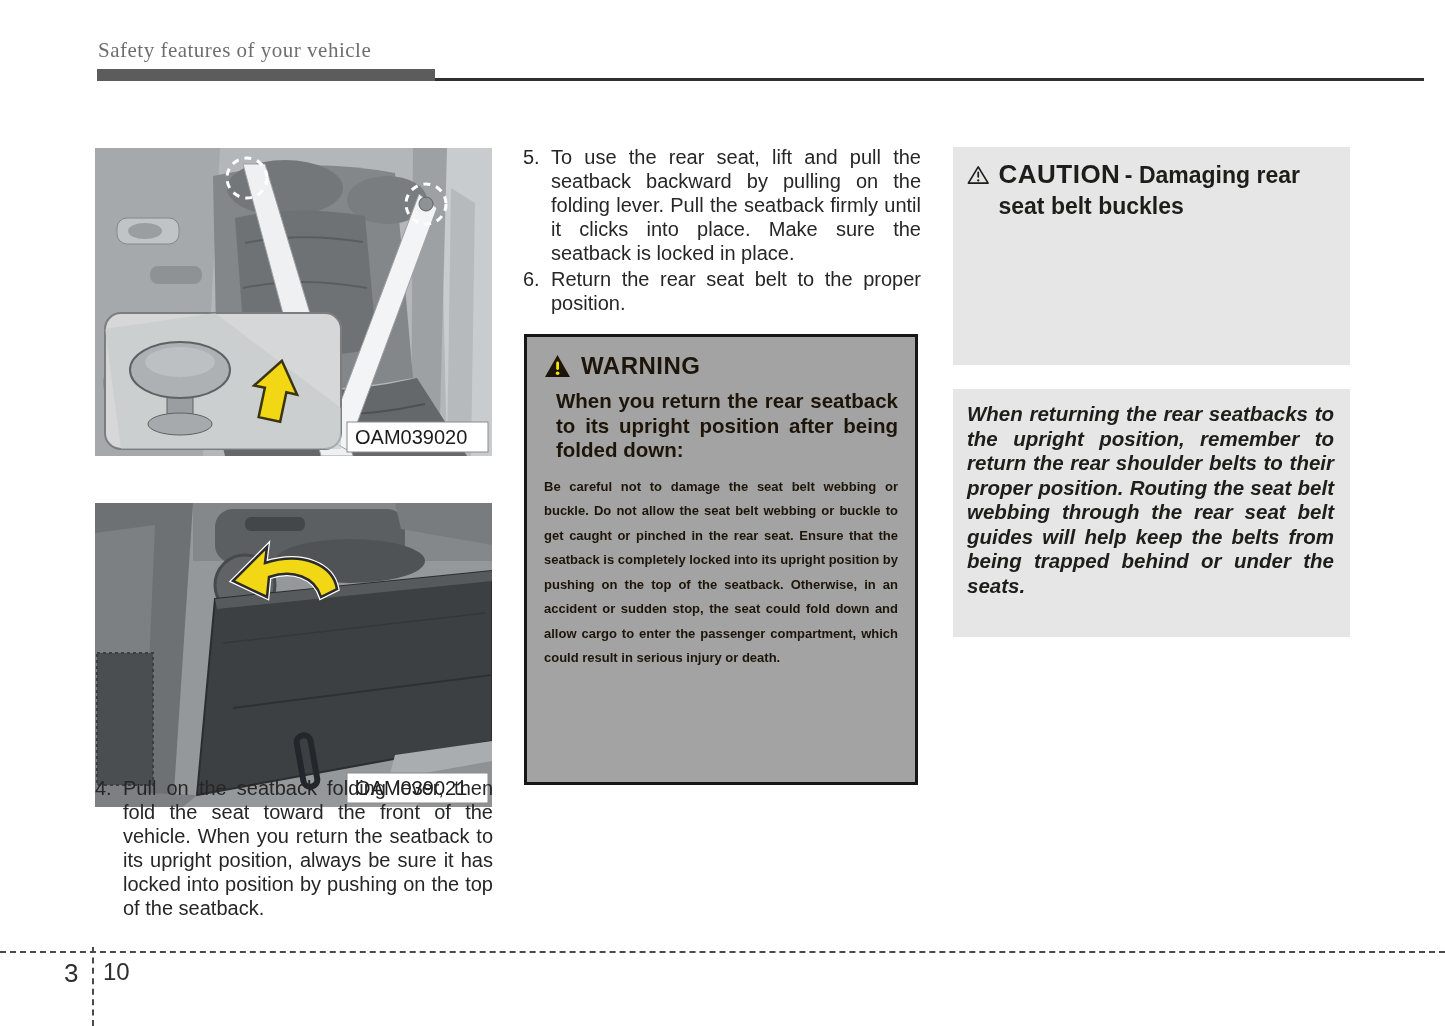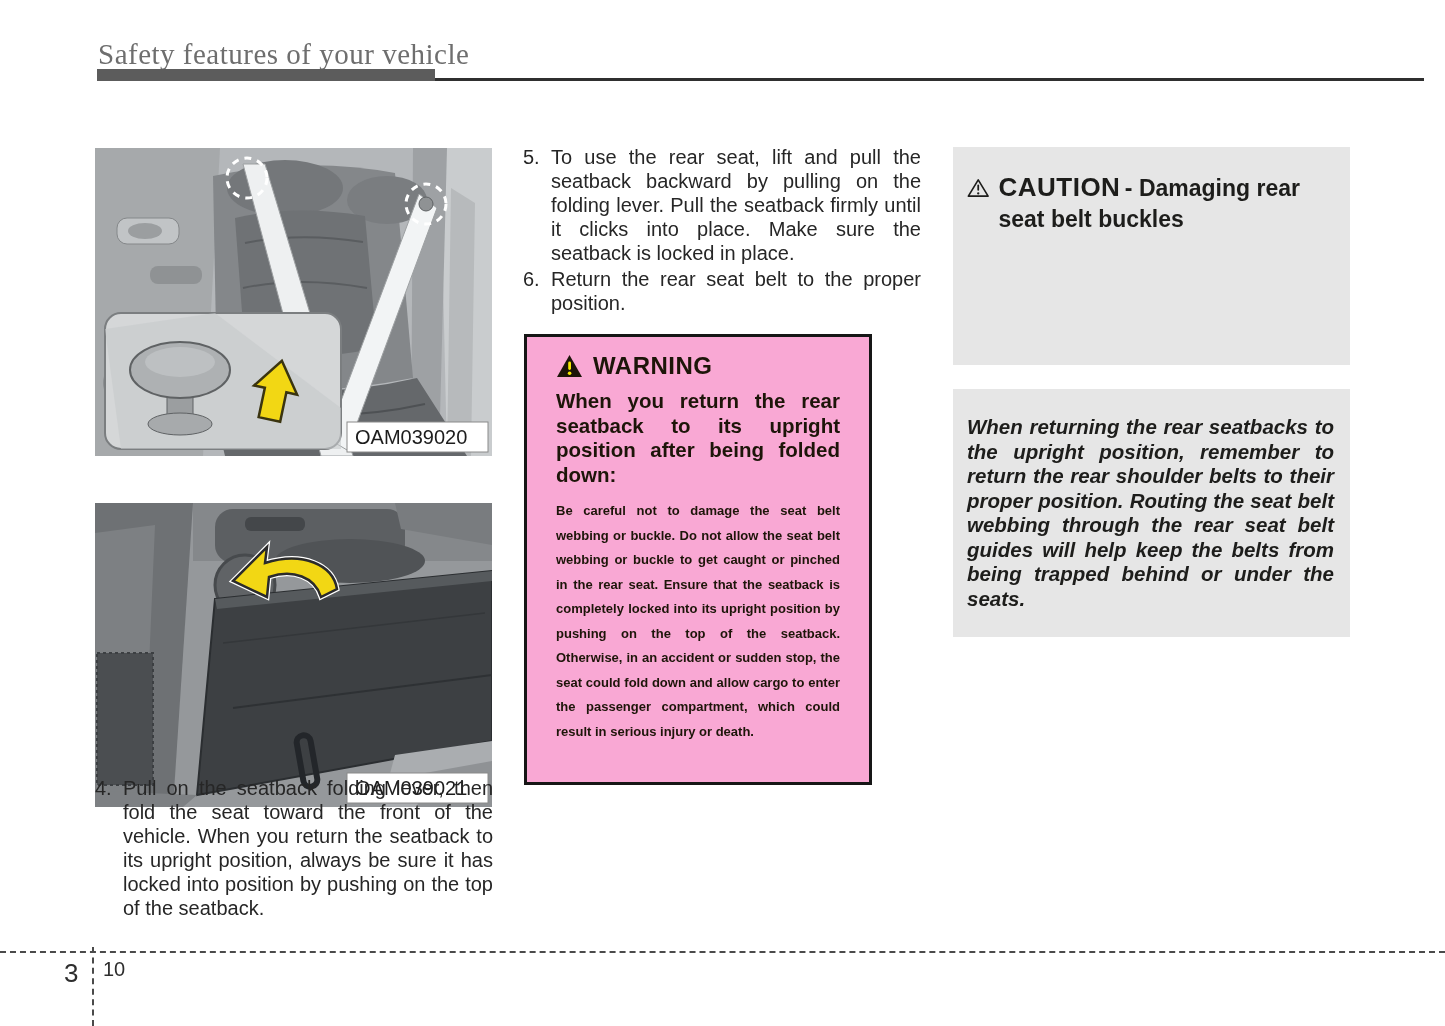--- a/index.html
+++ b/index.html
@@ -1,62 +1,62 @@
 <!DOCTYPE html>
 <html><head>
 <meta charset="utf-8">
 <style>
   html,body{margin:0;padding:0;background:#ffffff;}
   #page{position:relative;width:1445px;height:1026px;background:#ffffff;overflow:hidden;
         font-family:"Liberation Sans","DejaVu Sans",sans-serif;color:#2a2a2a;}
 
   
   .page-title{position:absolute;left:98px;top:38px;font-family:"Liberation Serif","DejaVu Serif",serif;
-              font-size:29px;color:#6e6e6e;letter-spacing:.5px;}
+              font-size:21px;color:#6e6e6e;letter-spacing:.5px;}
   .title-bar{position:absolute;left:97px;top:69px;width:338px;height:12px;background:#5c5c5c;}
   .title-line{position:absolute;left:435px;top:78px;width:989px;height:3px;background:#2f2f2f;}
 
   
   .figure{position:absolute;left:95px;width:397px;}
   #figure1{top:148px;height:352px;}
   #figure2{top:459px;height:304px;margin-top:44px;}
   .figure svg{display:block;}
 
   
   .step{display:grid;grid-template-columns:28px 1fr;font-size:20px;line-height:24px;
         text-align:justify;color:#262626;}
   .step .num{text-align:left;}
   #step5{position:absolute;left:523px;top:145px;width:398px;}
   #step6{position:absolute;left:523px;top:267px;width:398px;}
   #step4{position:absolute;left:95px;top:776px;width:398px;}
 
   
-  .warning-box{position:absolute;left:524px;top:334px;width:348px;height:451px;box-sizing:border-box;
-               background:#f9a8d4;border:3px solid #161616;padding:15px 29px;color:#1d1509;}
+  .warning-box{position:absolute;left:524px;top:334px;width:394px;height:451px;box-sizing:border-box;
+               background:#a3a3a3;border:3px solid #161616;padding:15px 17px;color:#1d1509;}
   .warning-title{display:flex;align-items:center;gap:10px;font-size:24px;font-weight:bold;
                  letter-spacing:.5px;margin-bottom:9px;}
-  .warning-intro{font-size:20.5px;line-height:24.5px;font-weight:bold;text-align:justify;margin-bottom:12px;}
+  .warning-intro{font-size:20.5px;line-height:24.5px;font-weight:bold;text-align:justify;margin-bottom:12px;margin-left:12px;}
   .warning-body{font-size:13px;line-height:24.5px;font-weight:bold;text-align:justify;}
 
   
   .caution-box{position:absolute;left:953px;width:397px;box-sizing:border-box;background:#E6E6E6;
-               padding:26px 16px 14px 14px;color:#1d1d1b;}
+               padding:13px 16px 14px 14px;color:#1d1d1b;}
   #caution1{top:147px;min-height:218px;}
   #caution2{top:389px;min-height:248px;}
   .caution-title{display:flex;align-items:flex-start;gap:9px;margin-bottom:5px;}
   .caution-title .ttl{font-weight:bold;line-height:29px;}
   .caution-title .c-main{font-size:26px;letter-spacing:.5px;}
   .caution-title .c-sub{font-size:23px;}
   .caution-body{font-size:20.5px;line-height:24.5px;font-weight:bold;font-style:italic;text-align:justify;}
 
   
   .footer-line{position:absolute;left:0;top:951px;width:1445px;border-top:2px dashed #4a4a4a;}
   .footer-vline{position:absolute;left:92px;top:947px;height:79px;border-left:2px dashed #4a4a4a;}
   .footer-chapter{position:absolute;left:64px;top:958px;font-size:26px;color:#2e2e2e;}
-  .footer-page{position:absolute;left:103px;top:958px;font-size:20px;color:#2e2e2e;}
+  .footer-page{position:absolute;left:103px;top:958px;font-size:24px;color:#2e2e2e;}
 
   .fig-label{font-size:20px;fill:#1c1c1c;font-family:"Liberation Sans",sans-serif;}
 </style>
 </head>
 <body>
 
 <div id="page">
 
   <div class="page-title">Safety features of your vehicle</div>
   <div class="title-bar"></div>

